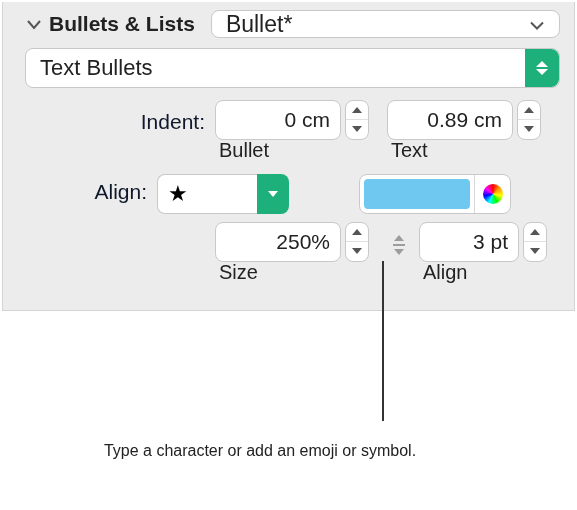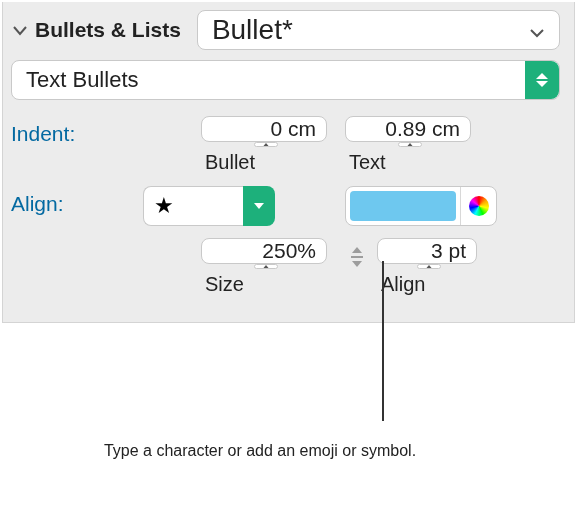--- a/index.html
+++ b/index.html
@@ -10,45 +10,45 @@
     width: 577px;
     height: 510px;
     position: relative;
   }
   .panel {
     width: 573px;
     background: #ececec;
     border: 1px solid #d4d4d4;
     border-top: none;
     margin: 2px;
-    padding: 8px 14px 14px 8px;
+    padding: 8px 14px 14px 22px;
   }
   .row { display: flex; align-items: center; }
   .header-row { margin-bottom: 10px; }
   .chevron {
     display: inline-flex;
     margin-right: 6px;
   }
   .chevron svg { display:block; }
   .section-title {
     font-size: 21px;
     font-weight: 700;
     color: #222;
     margin-right: 16px;
   }
   .style-dd {
     flex: 1;
-    height: 40px;
+    height: 28px;
     background: #fff;
     border: 1px solid #c9c9c9;
     border-radius: 8px;
     display: flex;
     align-items: center;
     padding: 0 14px;
-    font-size: 28px;
+    font-size: 23px;
     color: #222;
     position: relative;
   }
   .style-dd .caret {
     position: absolute; right: 14px; top: 50%; transform: translateY(-50%);
   }
   .type-dd {
     width: 100%;
     height: 40px;
     background: #fff;
@@ -79,32 +79,31 @@
     content: "";
     width: 0; height: 0;
     border-left: 6px solid transparent;
     border-right: 6px solid transparent;
   }
   .dd-green-cap::before { border-bottom: 6px solid #fff; }
   .dd-green-cap::after  { border-top: 6px solid #fff; }
 
   .labeled-row { display: flex; align-items: flex-start; margin-bottom: 12px; }
   .row-label {
-    font-size: 21px; color: #0369a1;
-    width: 190px; padding-right: 10px;
+    font-size: 21px; color: #0f172a;
+    width: 190px; text-align: right; padding-right: 10px;
     padding-top: 6px;
   }
   .row-controls { flex: 1; display: flex; gap: 18px; }
   .ctrl-stack { display: flex; flex-direction: column; align-items: flex-start; }
   .sublabel { font-size: 20px; color: #222; margin-top: 4px; margin-left: 4px; }
 
   .stepper-field {
     display: flex; align-items: center;
     height: 31px;
-    flex-direction: column;
   }
   .stepper-input {
     height: 40px;
     background: #fff;
     border: 1px solid #c9c9c9;
     border-radius: 8px;
     font-size: 21px;
     color: #222;
     padding: 0 10px;
     text-align: right;

